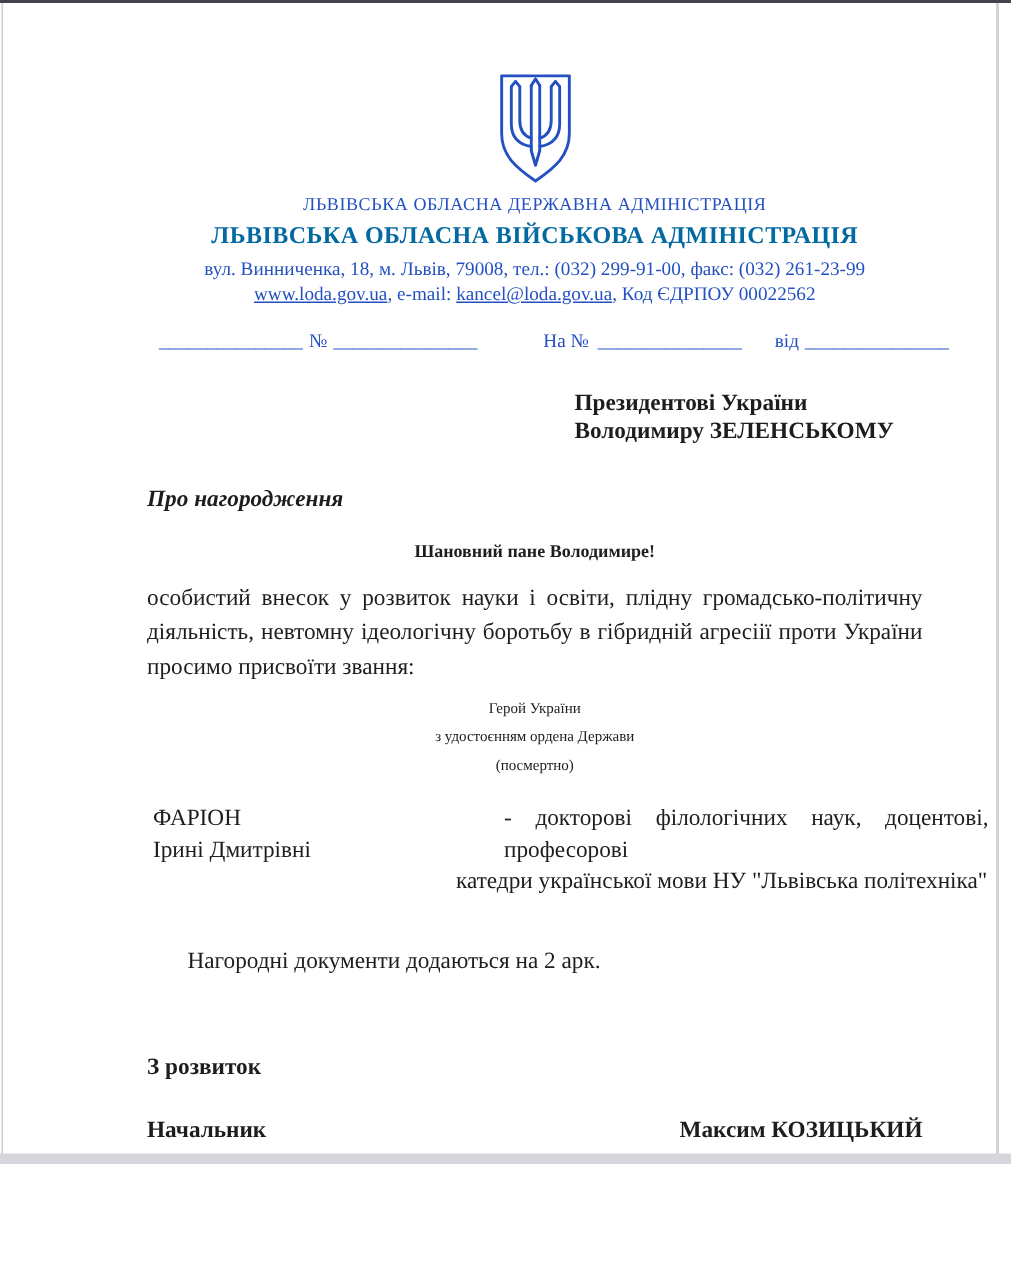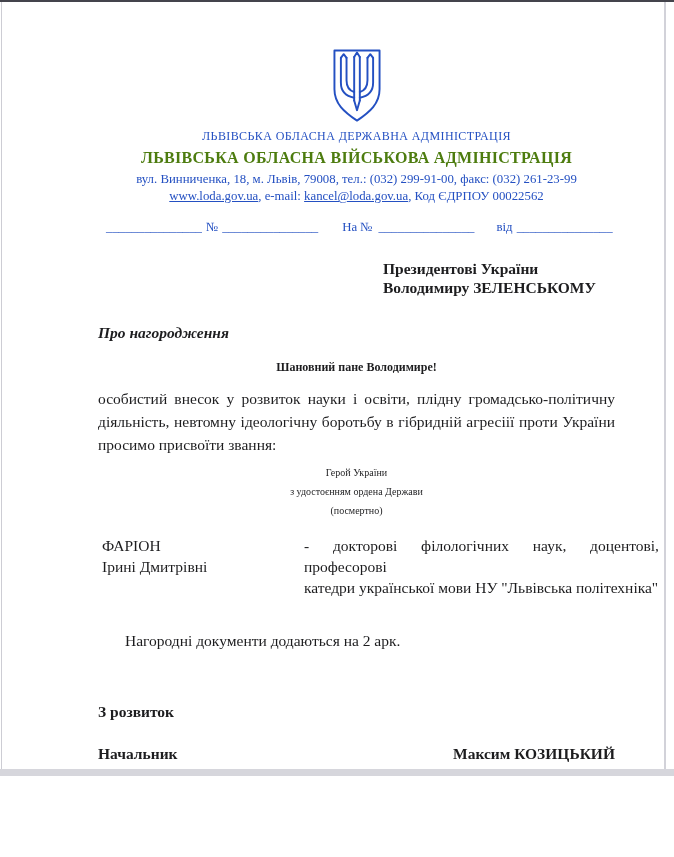--- a/index.html
+++ b/index.html
@@ -15,51 +15,51 @@
   .edge-top{position:absolute;top:0;left:0;width:674px;height:2px;background:#44444c;}
   .edge-bottom{position:absolute;bottom:0;left:0;width:674px;height:7px;background:#d6d6dc;}
   .edge-left{position:absolute;top:2px;left:1px;width:1px;height:848px;background:#cdcdd4;}
   .edge-right{position:absolute;top:2px;right:8px;width:2px;height:848px;background:#d2d2d9;}
 
   .content{position:absolute;left:98px;top:0;width:517px;}
 
   .letterhead{text-align:center;}
   .emblem-wrap{margin-top:46px;height:80px;display:flex;justify-content:center;}
   .org-name{margin-top:3px;font-size:12px;letter-spacing:.4px;color:#2450c2;}
-  .org-title{margin-top:5px;font-size:16px;font-weight:bold;letter-spacing:.3px;color:#4d7c0f;}
+  .org-title{margin-top:5px;font-size:16px;font-weight:bold;letter-spacing:.3px;color:#0369a1;}
   .addr{margin-top:5px;font-size:12.8px;color:#2450c2;}
   .contacts{margin-top:2px;font-size:12.8px;color:#2450c2;}
   .contacts a{color:#2450c2;text-decoration:underline;}
 
   .refline{
     margin-top:16px;display:flex;align-items:baseline;
     font-size:12.8px;color:#2450c2;white-space:nowrap;
     padding-left:8px;
   }
   .refline .lbl-no{margin:0 4px;}
-  .refline .lbl-na{margin-left:24px;margin-right:6px;text-align:center;}
+  .refline .lbl-na{margin-left:44px;margin-right:6px;text-align:center;}
   .refline .lbl-vid{margin-left:22px;margin-right:4px;}
 
   .recipient{margin-top:24px;margin-left:285px;font-size:15.5px;font-weight:bold;line-height:19px;}
 
   .subject{margin-top:27px;font-size:15.5px;font-weight:bold;font-style:italic;}
 
   .salutation{margin-top:18px;text-align:center;font-size:12px;font-weight:bold;}
 
   .bodytext{margin-top:12px;font-size:15.5px;line-height:23px;}
   .bodytext .jl{text-align:justify;text-align-last:justify;}
   .bodytext .jl.first{text-indent:27px;}
   .bodytext .last{text-align:left;}
 
   .award{margin-top:7px;text-align:center;font-size:10px;line-height:19px;}
 
   .awardee{margin-top:15px;display:flex;font-size:15.5px;line-height:21px;gap:44px;}
   .awardee .name{width:158px;padding-left:4px;flex:none;}
   .awardee .desc{width:355px;flex:none;}
-  .awardee .desc .jl{text-align:justify;text-align-last:justify;}
+  .awardee .desc .jl{text-align:justify;text-align-last:justify;margin-left:32px;}
 
   .attachment{margin-top:34px;font-size:15.5px;text-indent:27px;}
 
   .regards{margin-top:53px;font-size:15.5px;font-weight:bold;}
 
   .signrow{margin-top:24px;display:flex;justify-content:space-between;font-size:15.5px;font-weight:bold;}
 </style>
 </head>
 <body>
 

